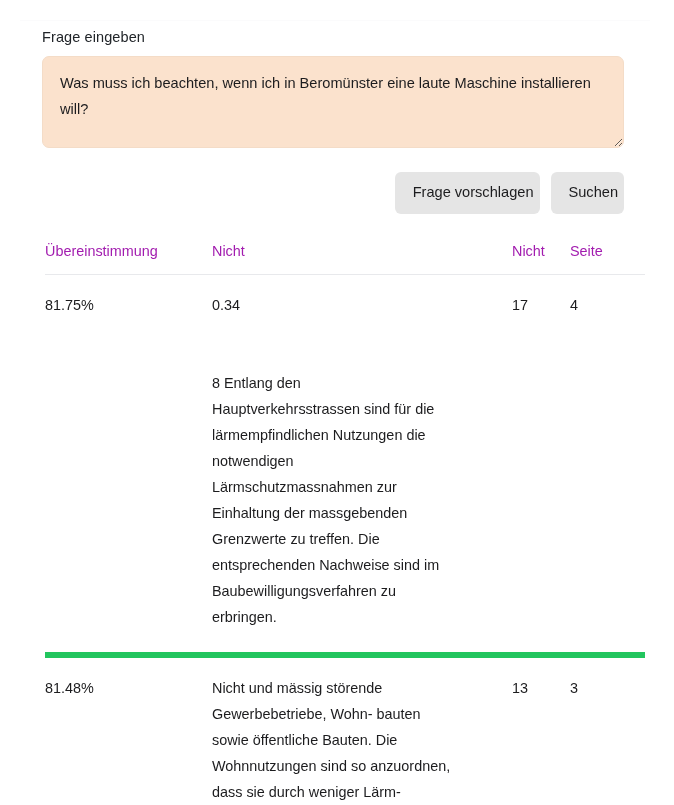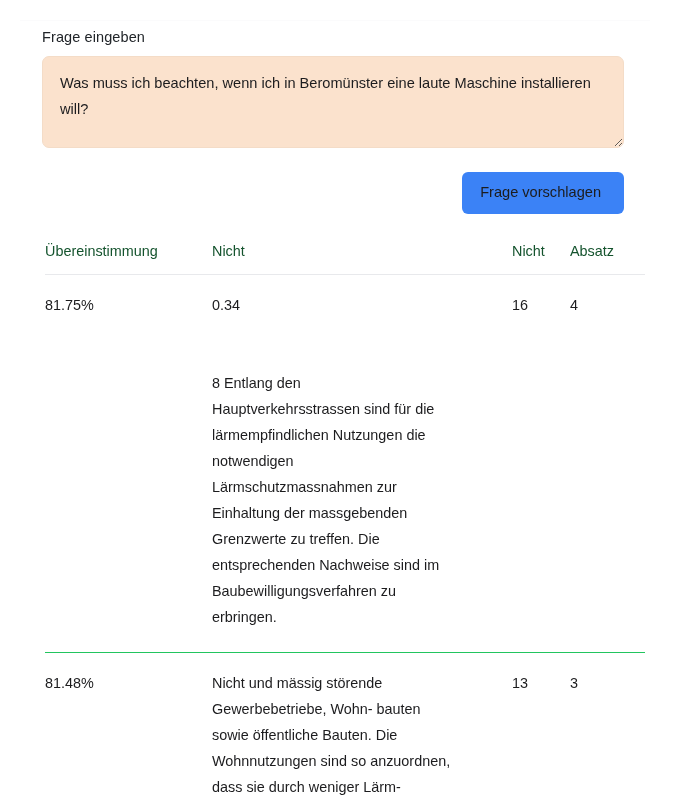--- a/index.html
+++ b/index.html
@@ -72,28 +72,28 @@
     position: absolute;
     left: 42px;
     top: 172px;
     width: 582px;
     display: flex;
     justify-content: flex-end;
     gap: 11px;
   }
 
   .btn {
-    background: #3b82f6;
+    background: #e5e5e5;
     border: none;
     border-radius: 6px;
     font-family: "Liberation Sans", sans-serif;
     font-size: 14.6px;
     line-height: 1;
     color: #1c1c1e;
-    padding: 13px 23px 14px 18px;
+    padding: 13px 6px 14px 18px;
     cursor: pointer;
     white-space: nowrap;
   }
 
   
   .results {
     position: absolute;
     left: 45px;
     top: 243px;
     width: 600px;
@@ -103,35 +103,35 @@
   }
 
   .results col.c-match  { width: 155px; }
   .results col.c-text   { width: 312px; }
   .results col.c-page   { width: 58px; }
   .results col.c-par    { width: 75px; }
 
   .results thead th {
     text-align: left;
     font-weight: 400;
-    color: #14532d;
+    color: #a21caf;
     font-size: 14.4px;
     padding: 0 0 15px 0;
     border-bottom: 1px solid #e8e9ec;
     vertical-align: bottom;
   }
   .results thead th.th-text { padding-left: 12px; }
   .results thead th.th-page { padding-left: 0px; }
 
   .results tbody td {
     vertical-align: top;
     padding: 17px 0 22px 0;
     color: #1c1c1e;
     line-height: 26px;
-    border-bottom: 1px solid #22c55e;
+    border-bottom: 6px solid #22c55e;
   }
   .results tbody tr:last-child td { border-bottom: none; }
 
   .results tbody td.td-text { padding-left: 12px; padding-right: 16px; }
 
   .snippet-score { margin: 0; }
   .snippet-body  { margin: 52px 0 0 0; white-space: pre-line; }
   .snippet-single { margin: 0; white-space: pre-line; }
 
   .num { font-variant-numeric: tabular-nums; }
@@ -143,55 +143,56 @@
 
   <div class="top-rule"></div>
 
   <div class="form-block">
     <div class="field-label">Frage eingeben</div>
     <textarea class="question-input" placeholder="Frage eingeben" style="">Was muss ich beachten, wenn ich in Beromünster eine laute Maschine installieren will?</textarea>
   </div>
 
   <div class="button-row">
     <button class="btn">Frage vorschlagen</button>
+    <button class="btn">Suchen</button>
   </div>
 
   <table class="results">
     <colgroup>
       <col class="c-match">
         <col class="c-text">
         <col class="c-page">
         <col class="c-par">
     </colgroup>
     <thead>
       <tr>
         <th class="th-match">Übereinstimmung</th>
         <th class="th-text">Nicht</th>
         <th class="th-page">Nicht</th>
-        <th class="th-par">Absatz</th>
+        <th class="th-par">Seite</th>
       </tr>
     </thead>
     <tbody>
 
       <tr>
         <td class="td-match num">81.75%</td>
         <td class="td-text">
           <p class="snippet-score">0.34</p>
           <p class="snippet-body">8 Entlang den
 Hauptverkehrsstrassen sind für die
 lärmempfindlichen Nutzungen die
 notwendigen
 Lärmschutzmassnahmen zur
 Einhaltung der massgebenden
 Grenzwerte zu treffen. Die
 entsprechenden Nachweise sind im
 Baubewilligungsverfahren zu
 erbringen.</p>
         </td>
-        <td class="td-page num">16</td>
+        <td class="td-page num">17</td>
         <td class="td-par num">4</td>
       </tr>
 
       <tr>
         <td class="td-match num">81.48%</td>
         <td class="td-text">
           <p class="snippet-single">Nicht und mässig störende
 Gewerbebetriebe, Wohn- bauten
 sowie öffentliche Bauten. Die
 Wohnnutzungen sind so anzuordnen,

